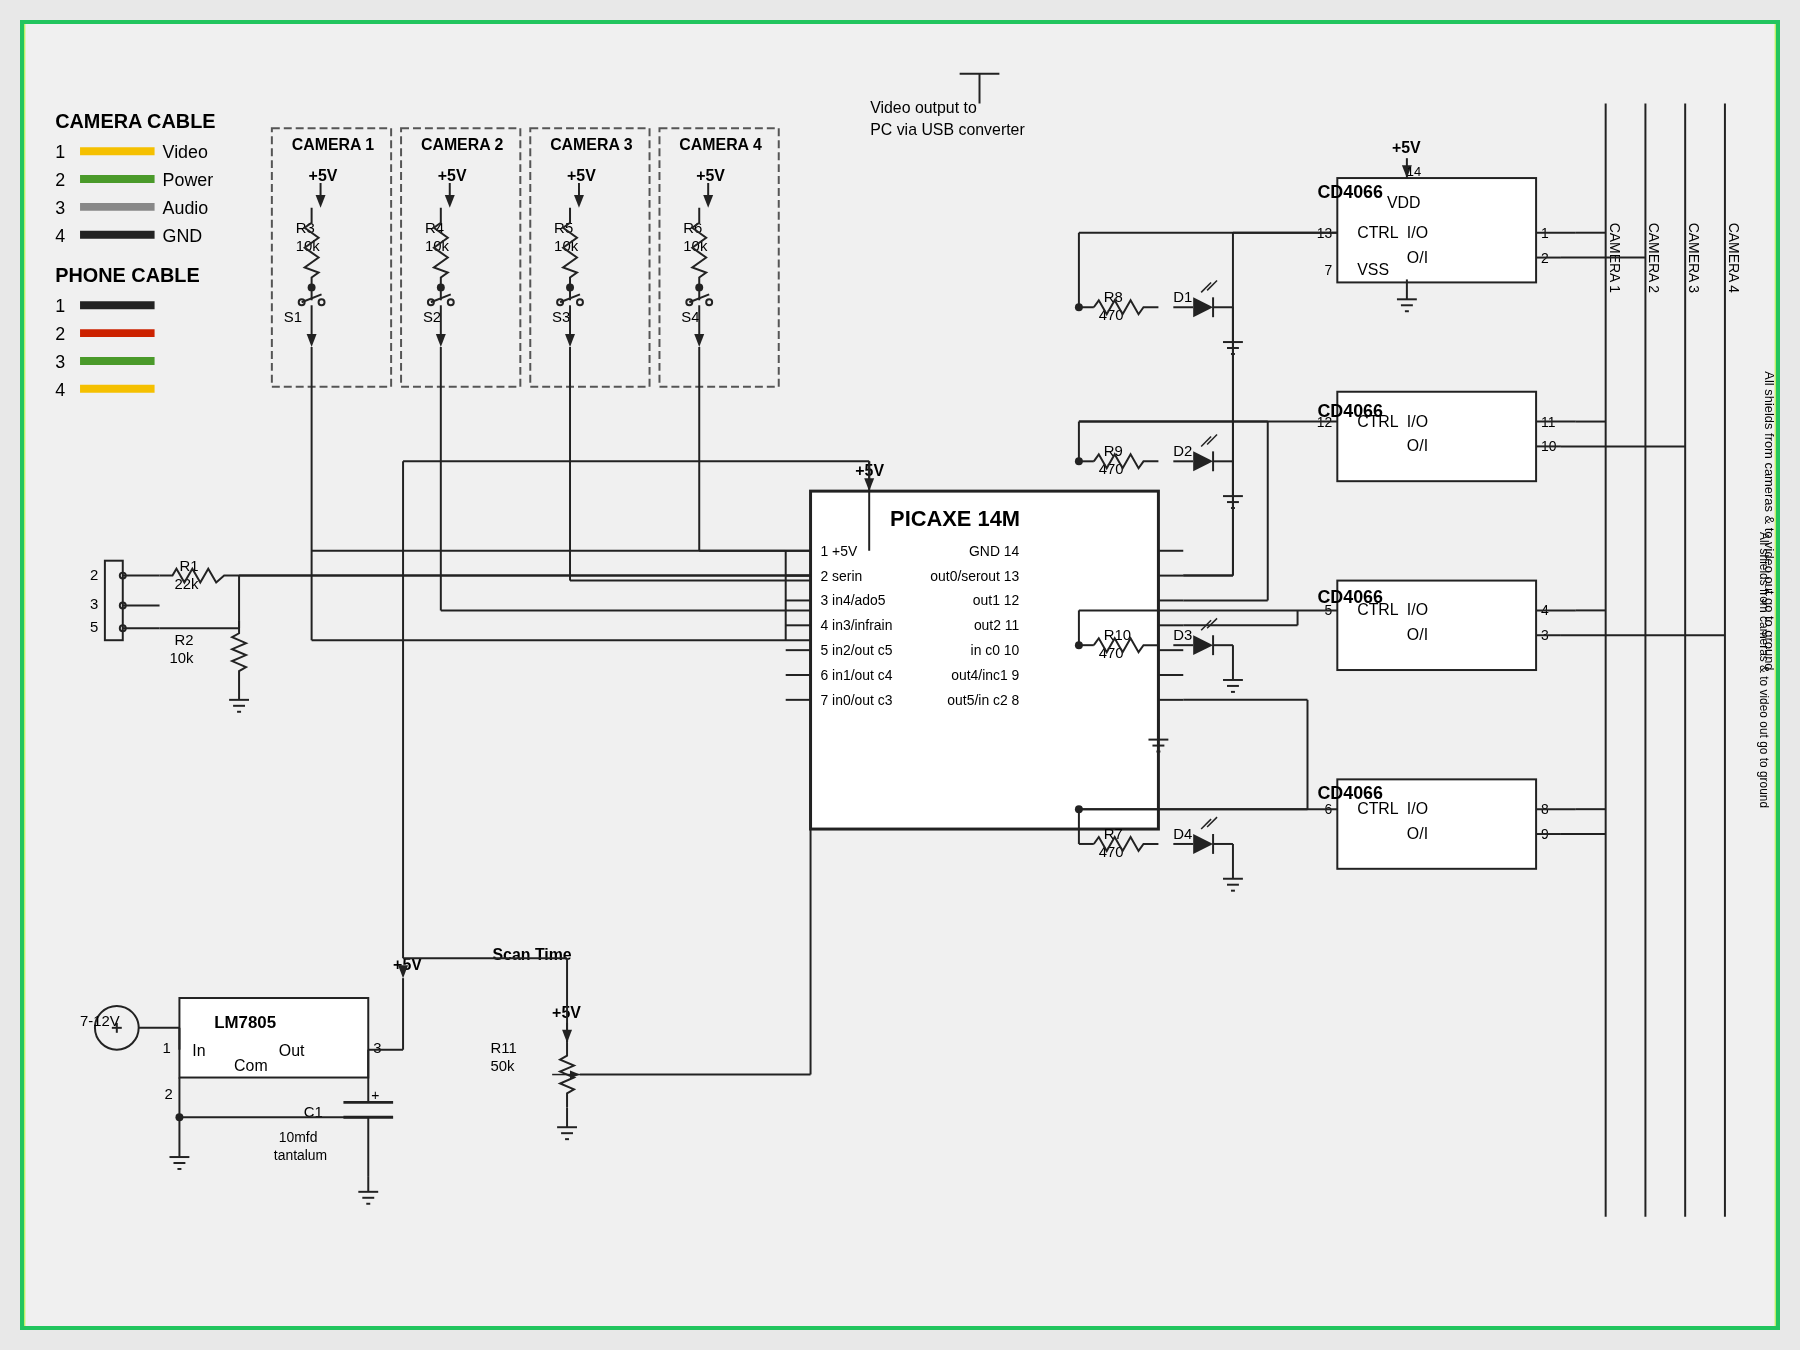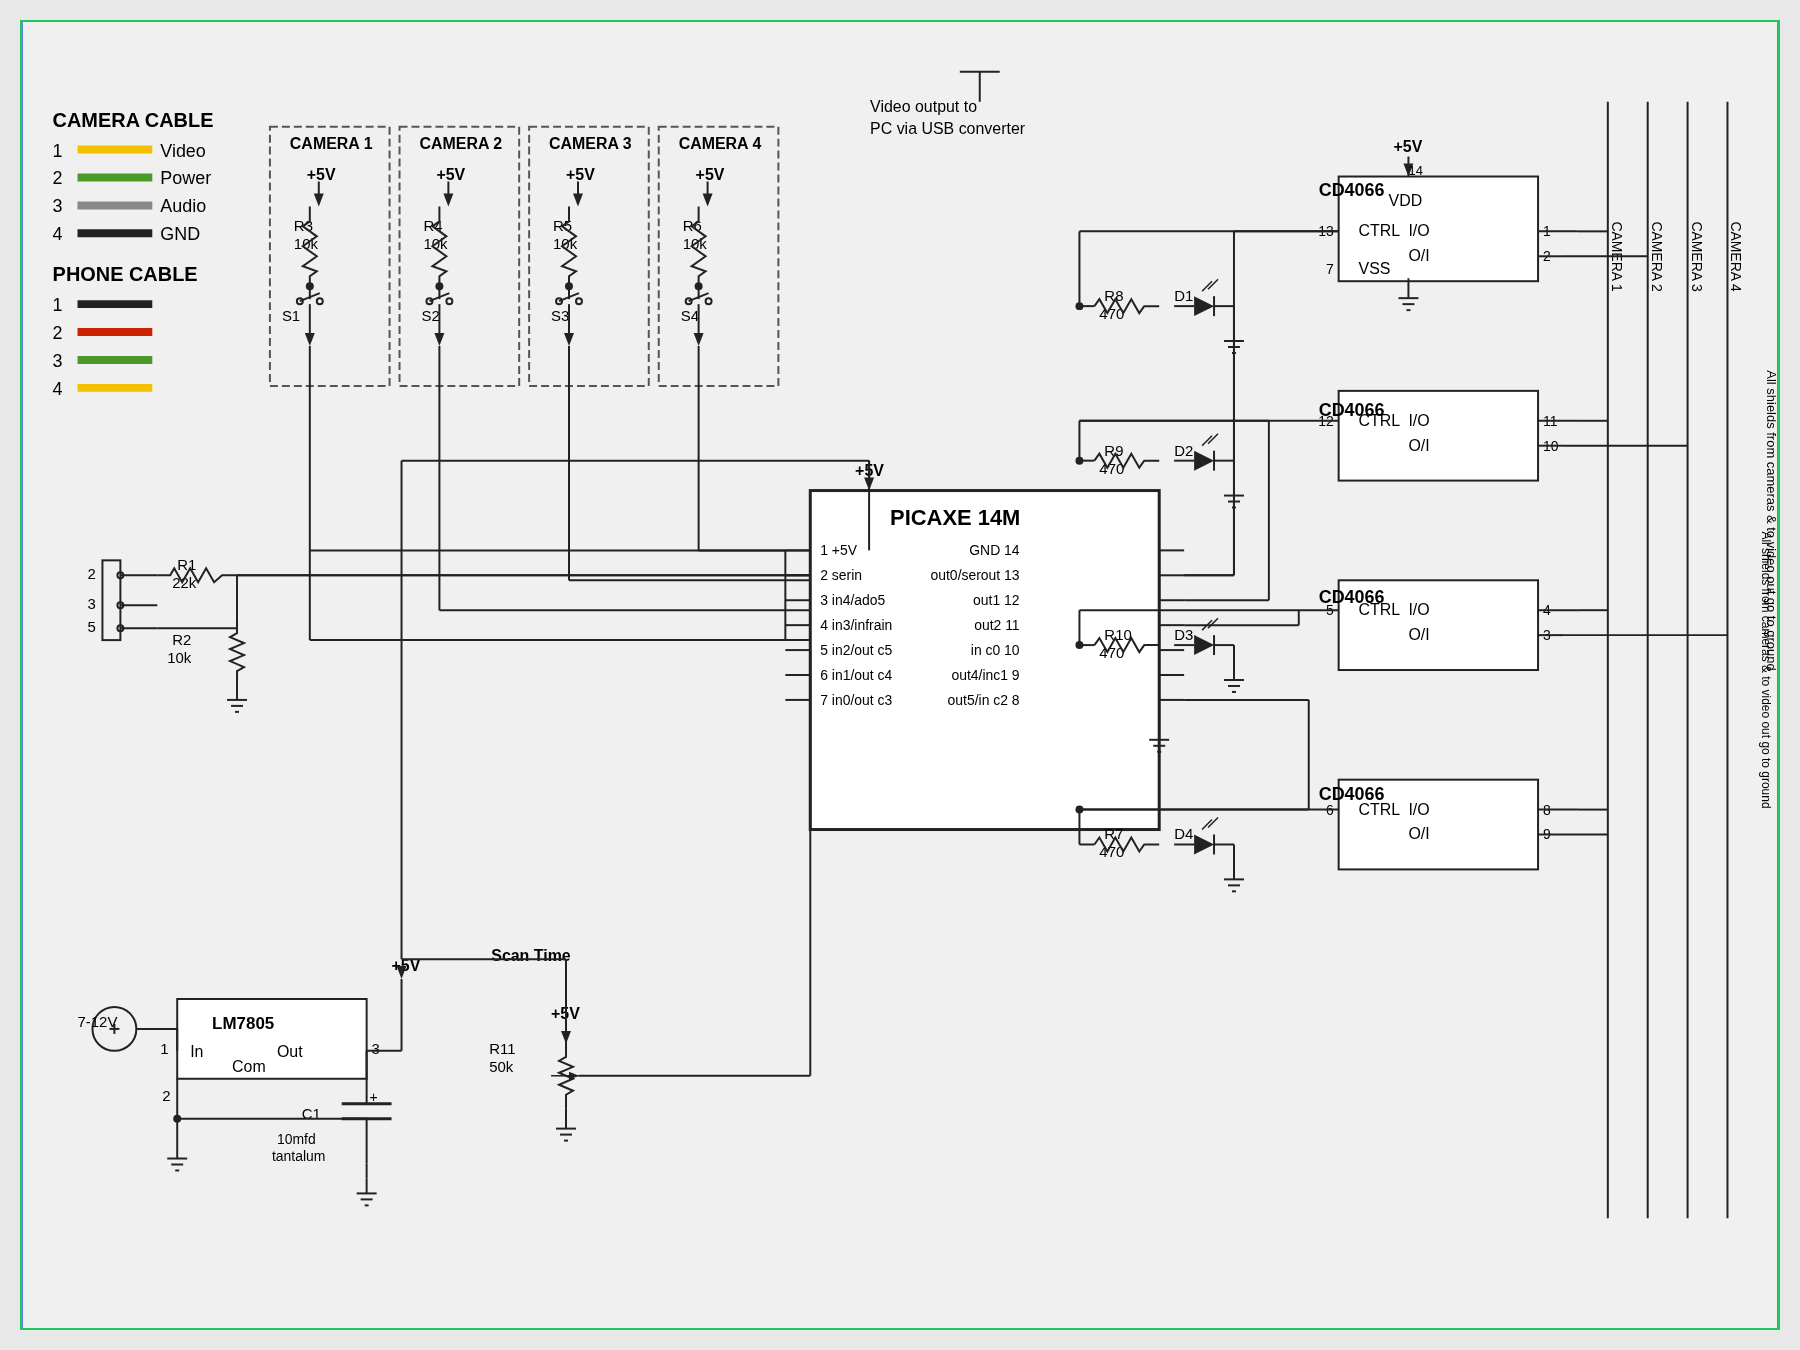--- a/index.html
+++ b/index.html
@@ -7,22 +7,22 @@
       background: #e8e8e8;
       font-family: Arial, sans-serif;
       width: 1800px;
       height: 1350px;
       overflow: hidden;
       display: flex;
       align-items: center;
       justify-content: center;
     }
     .diagram-container {
-      background: #1d4ed8;
-      border: 2px solid #22c55e;
+      background: #bef264;
+      border: 4px solid #22c55e;
       width: 1760px;
       height: 1310px;
       position: relative;
       overflow: hidden;
     }
     svg {
       width: 100%;
       height: 100%;
     }
     text {

